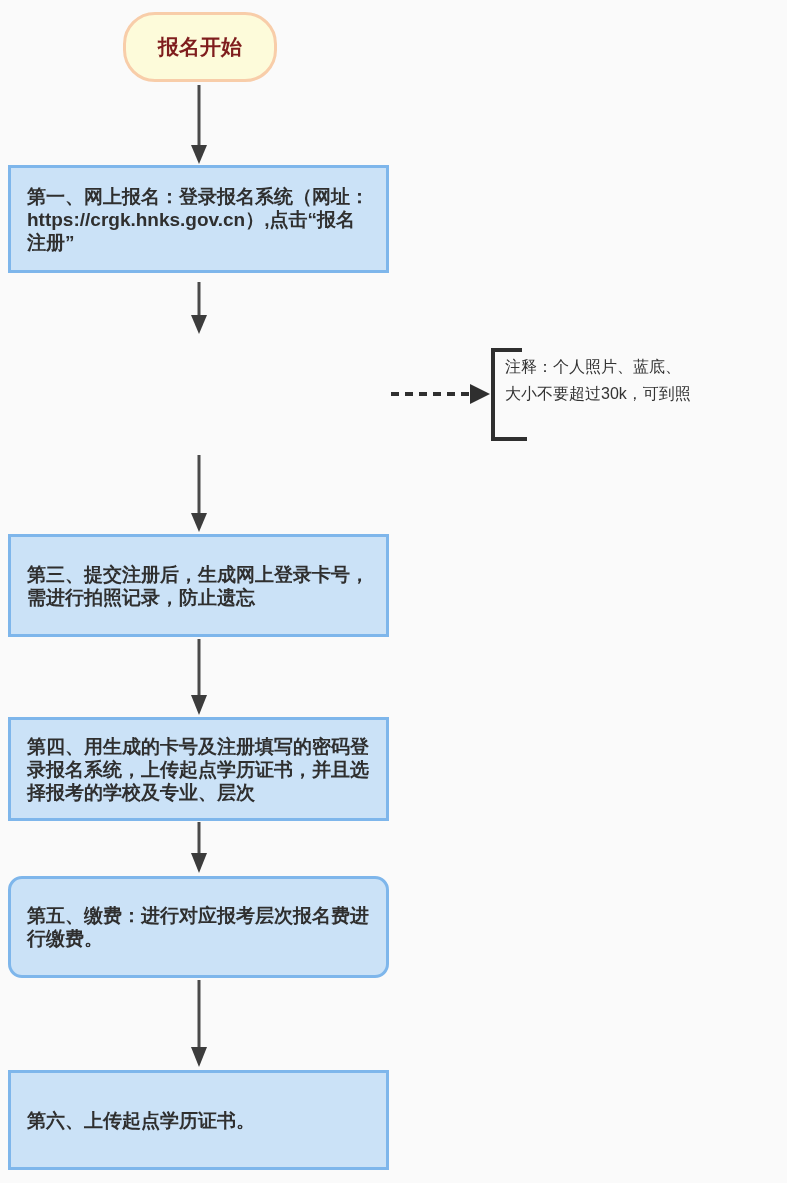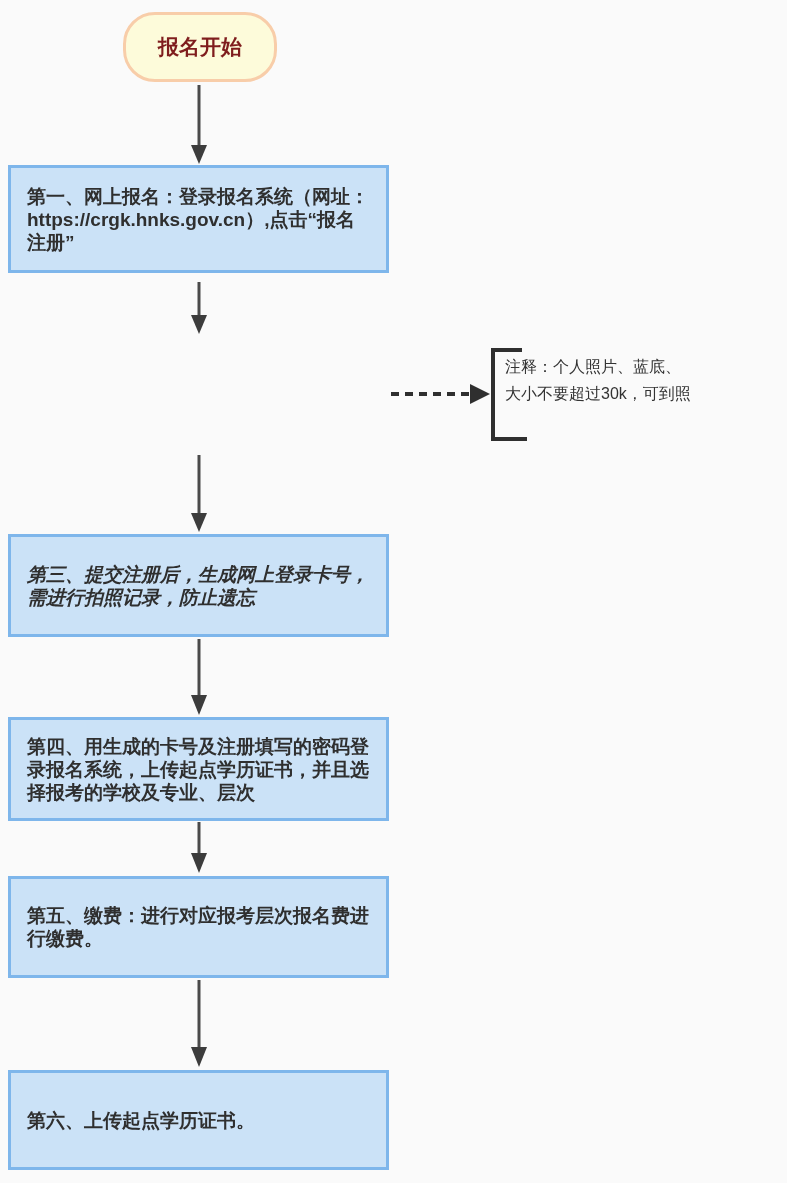--- a/index.html
+++ b/index.html
@@ -105,29 +105,29 @@
 
   <div class="start-node">
     <span class="start-label">报名开始</span>
   </div>
 
   <div class="step" style="top:165px; height:108px;">
     <div class="step-text">第一、网上报名：登录报名系统（网址：https://crgk.hnks.gov.cn）,点击“报名注册”</div>
   </div>
 
 
-  <div class="step" style="top:534px; height:103px;font-style:italic;">
+  <div class="step" style="top:534px; height:103px;">
     <div class="step-text">第三、提交注册后，生成网上登录卡号，需进行拍照记录，防止遗忘</div>
   </div>
 
   <div class="step" style="top:717px; height:104px;">
     <div class="step-text">第四、用生成的卡号及注册填写的密码登录报名系统，上传起点学历证书，并且选择报考的学校及专业、层次</div>
   </div>
 
-  <div class="step" style="top:876px; height:102px;">
+  <div class="step" style="top:876px; height:102px;border-radius:14px;">
     <div class="step-text">第五、缴费：进行对应报考层次报名费进行缴费。</div>
   </div>
 
   <div class="step" style="top:1070px; height:100px;">
     <div class="step-text">第六、上传起点学历证书。</div>
   </div>
 
   <div class="note">
     <div>注释：个人照片、蓝底、</div>
     <div>大小不要超过30k，可到照</div>

